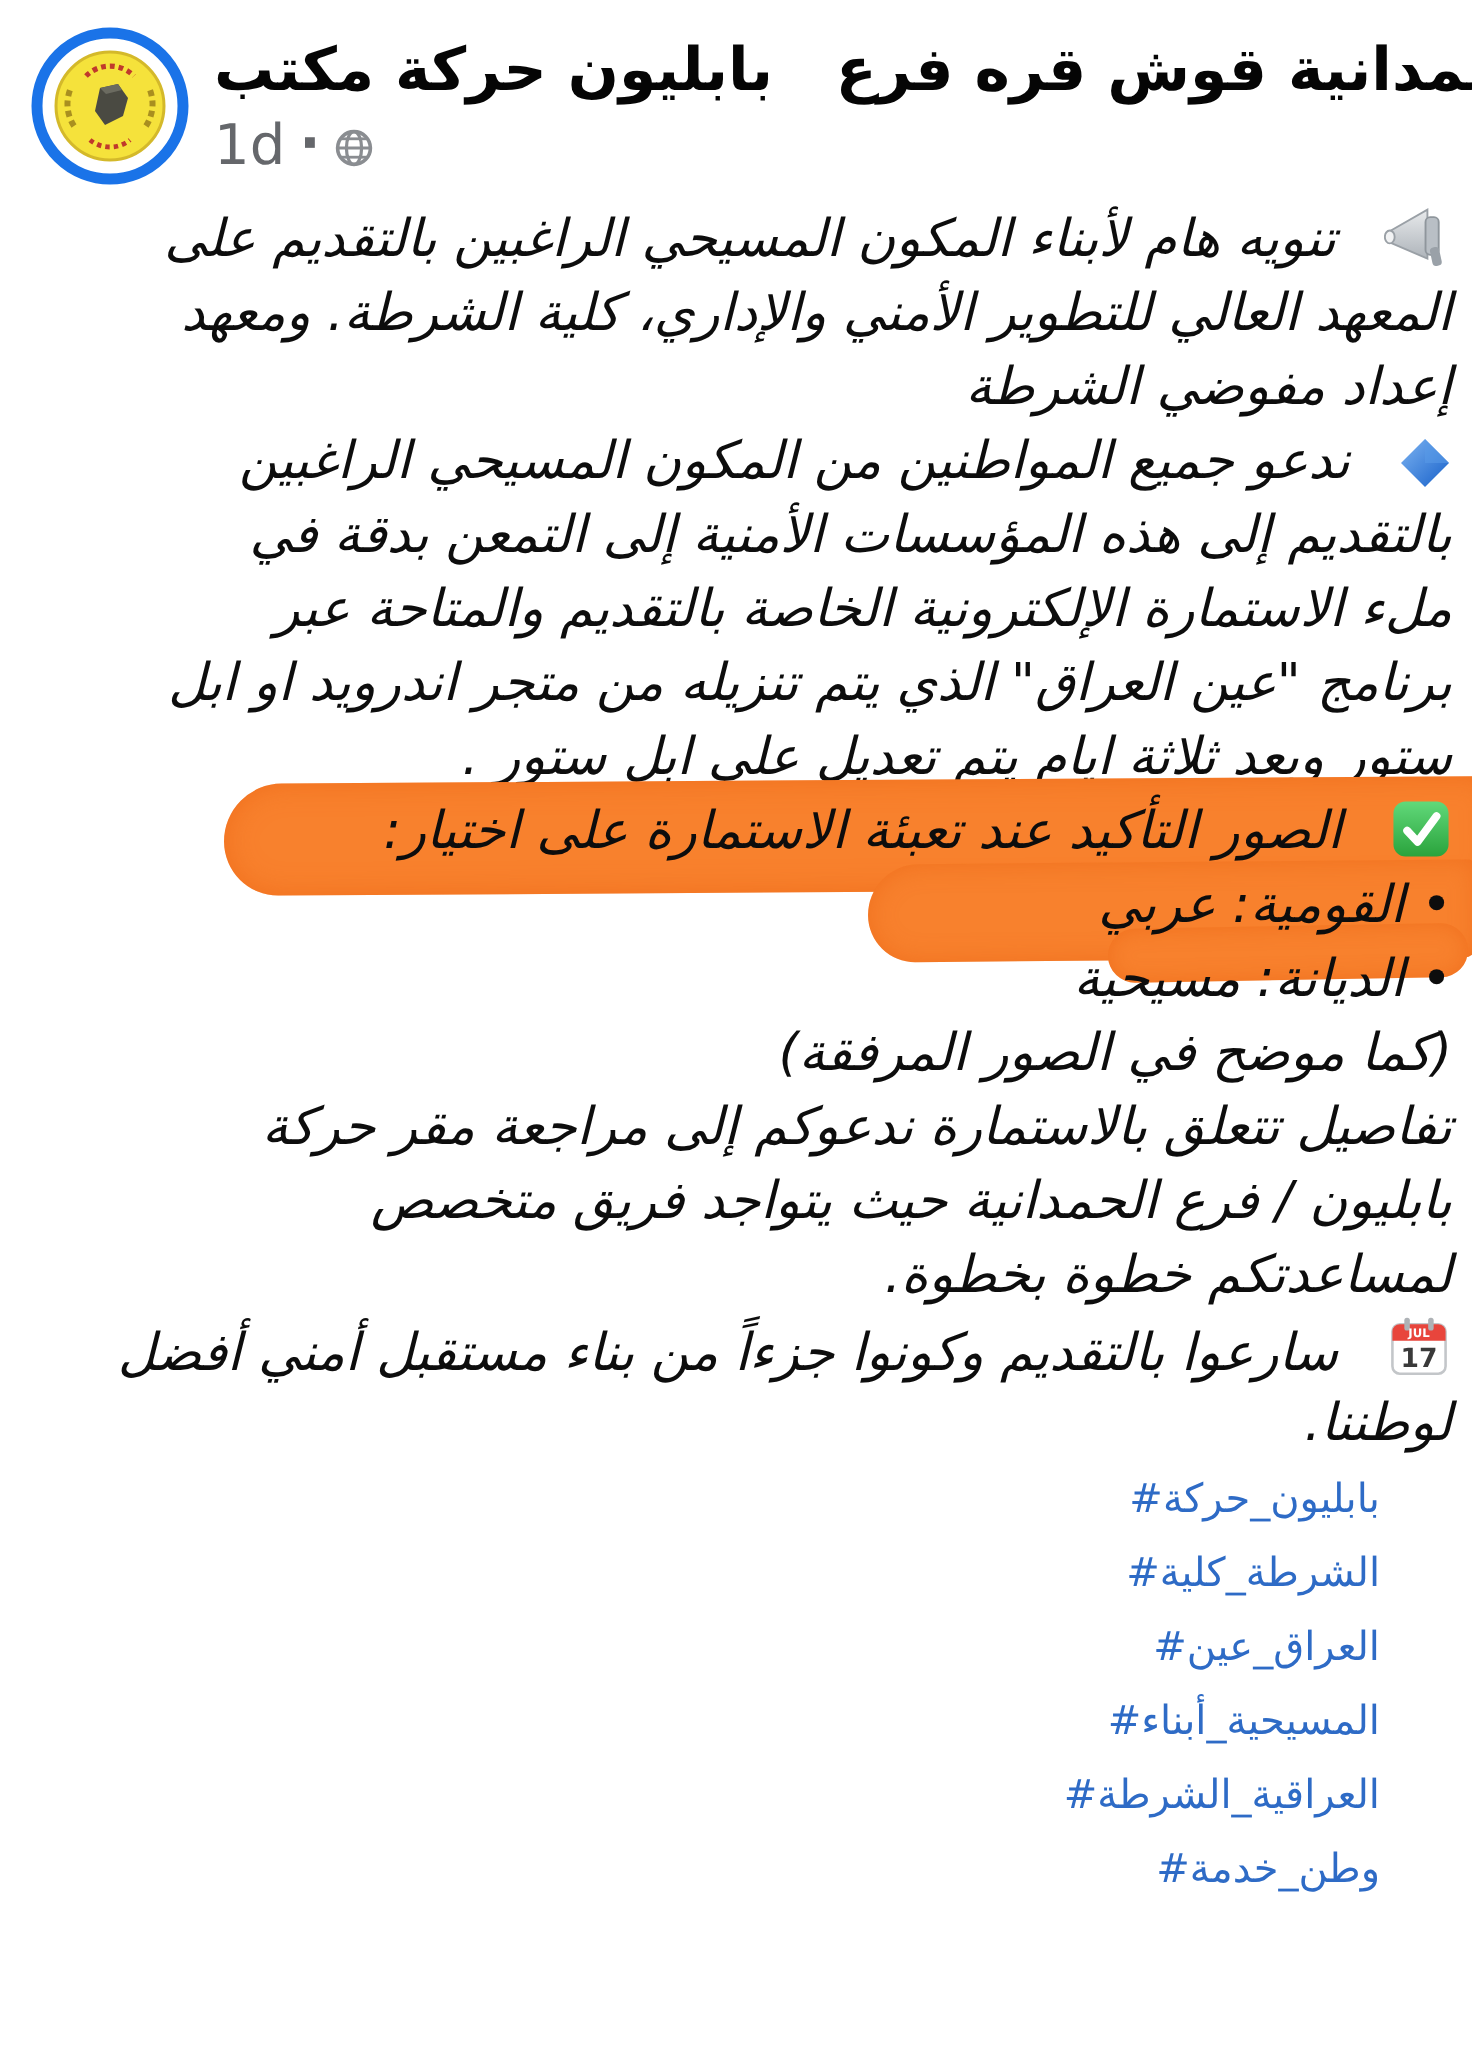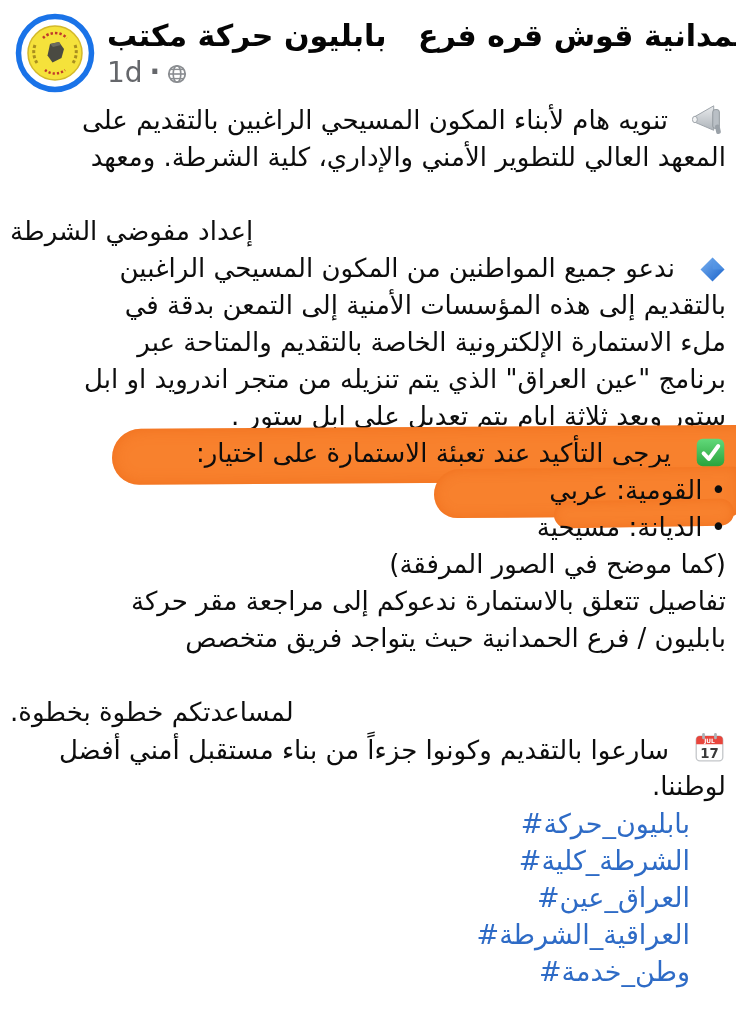--- a/index.html
+++ b/index.html
@@ -26,22 +26,22 @@
   .globe { width:20px; height:20px; margin-top:2px; }
 
   
   .body { padding-top:5px; }
   .line {
     position:relative; z-index:0;
     direction:rtl; text-align:right;
     font-size:26px; font-weight:500; line-height:37px; height:37px;
     padding:0 10px; white-space:nowrap; color:#0d0d0d;
   }
-  .line.center { text-align:left;margin-top:37px; }
-  .line .txt { position:relative; z-index:2; }
+  .line.center { text-align:right; }
+  .line .txt { position:relative; z-index:2;font-style:italic; }
   .line .icon { display:inline-block; vertical-align:-6px; margin-left:24px; position:relative; z-index:2; }
   .line .icon svg { display:block; }
 
   
   .line.hl1::before {
     content:""; position:absolute; z-index:1;
     left:112px; right:-10px; top:-8px; height:56px;
     background:#f8812d;
     border-radius:30px 6px 8px 28px;
     transform:rotate(-0.35deg);
@@ -60,21 +60,21 @@
     right:2px; top:28px; width:180px; height:27px;
     background:#f8812d;
     border-radius:14px;
     transform:rotate(-1deg);
     box-shadow:inset 0 0 10px rgba(233,96,16,.5);
   }
 
   
   .tagline {
     direction:ltr; text-align:right;
-    font-size:27px; font-weight:500; line-height:37px; height:37px;
+    font-size:20px; font-weight:500; line-height:37px; height:37px;
     padding-right:46px; color:#2e6bc6; white-space:nowrap; cursor:pointer;
   }
   .tagline bdi { unicode-bidi:isolate; }
 </style>
 </head>
 <body>
 
 <div class="post">
 
   <div class="header">
@@ -137,36 +137,37 @@
       <div class="line" dir="rtl"><span class="txt">ستور  وبعد ثلاثة ايام يتم تعديل على ابل ستور .</span></div>
       <div class="line hl1" dir="rtl"><span class="icon"><svg width="31" height="31" viewBox="0 0 36 36">
             <defs>
               <linearGradient id="gc" x1="0" y1="0" x2="0" y2="1">
                 <stop offset="0" stop-color="#61d97a"></stop>
                 <stop offset="1" stop-color="#2aa33c"></stop>
               </linearGradient>
             </defs>
             <rect x="2" y="2" width="32" height="32" rx="7" fill="url(#gc)"></rect>
             <polyline points="10,19 16,25.5 27,10.5" fill="none" stroke="#ffffff" stroke-width="4.6" stroke-linecap="round" stroke-linejoin="round"></polyline>
-          </svg></span><span class="txt">يرجى التأكيد عند تعبئة الاستمارة على اختيار:</span></div>
+          </svg></span><span class="txt">الصور التأكيد عند تعبئة الاستمارة على اختيار:</span></div>
       <div class="line hl2" dir="rtl"><span class="txt">• القومية: عربي</span></div>
       <div class="line" dir="rtl"><span class="txt">• الديانة: مسيحية</span></div>
       <div class="line" dir="rtl"><span class="txt">(كما موضح في الصور المرفقة)</span></div>
       <div class="line" dir="rtl"><span class="txt">تفاصيل تتعلق بالاستمارة ندعوكم إلى مراجعة مقر حركة</span></div>
       <div class="line" dir="rtl"><span class="txt">بابليون / فرع الحمدانية حيث يتواجد فريق متخصص</span></div>
       <div class="line center" dir="rtl"><span class="txt">لمساعدتكم خطوة بخطوة.</span></div>
       <div class="line" dir="rtl"><span class="icon"><svg width="33" height="34" viewBox="0 0 36 36">
             <rect x="3.5" y="5" width="29" height="27" rx="4" fill="#ffffff" stroke="#c3c6c9" stroke-width="1.4"></rect>
             <path d="M7.5 5 h21 a4 4 0 0 1 4 4 v5 h-29 v-5 a4 4 0 0 1 4 -4 z" fill="#e8453c"></path>
             <rect x="10" y="1.5" width="3" height="7" rx="1.4" fill="#aeb2b6"></rect>
             <rect x="23" y="1.5" width="3" height="7" rx="1.4" fill="#aeb2b6"></rect>
             <text x="18" y="12.2" font-family="DejaVu Sans, sans-serif" font-size="6.4" font-weight="bold" fill="#ffffff" text-anchor="middle">JUL</text>
             <text x="18" y="28.5" font-family="DejaVu Sans, sans-serif" font-size="14.5" font-weight="bold" fill="#3a3a3a" text-anchor="middle">17</text>
           </svg></span><span class="txt">سارعوا بالتقديم وكونوا جزءاً من بناء مستقبل أمني أفضل</span></div>
       <div class="line" dir="rtl"><span class="txt">لوطننا.</span></div>
       <div class="tagline">#<bdi>حركة</bdi>_<bdi>بابليون</bdi></div>
       <div class="tagline">#<bdi>كلية</bdi>_<bdi>الشرطة</bdi></div>
       <div class="tagline">#<bdi>عين</bdi>_<bdi>العراق</bdi></div>
+      <div class="tagline">#<bdi>أبناء</bdi>_<bdi>المسيحية</bdi></div>
       <div class="tagline">#<bdi>الشرطة</bdi>_<bdi>العراقية</bdi></div>
       <div class="tagline">#<bdi>خدمة</bdi>_<bdi>وطن</bdi></div>
     </div>
 
 </div>
 
 </body></html>

